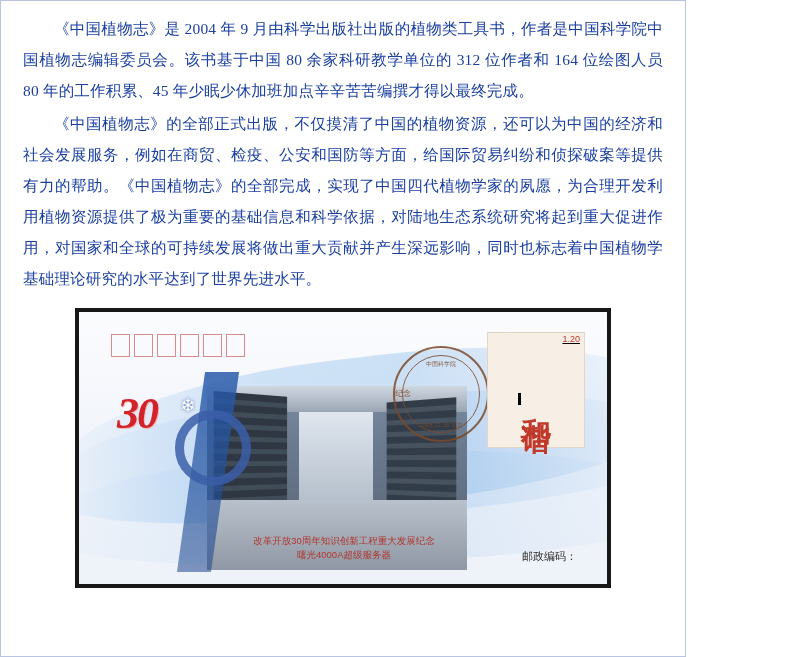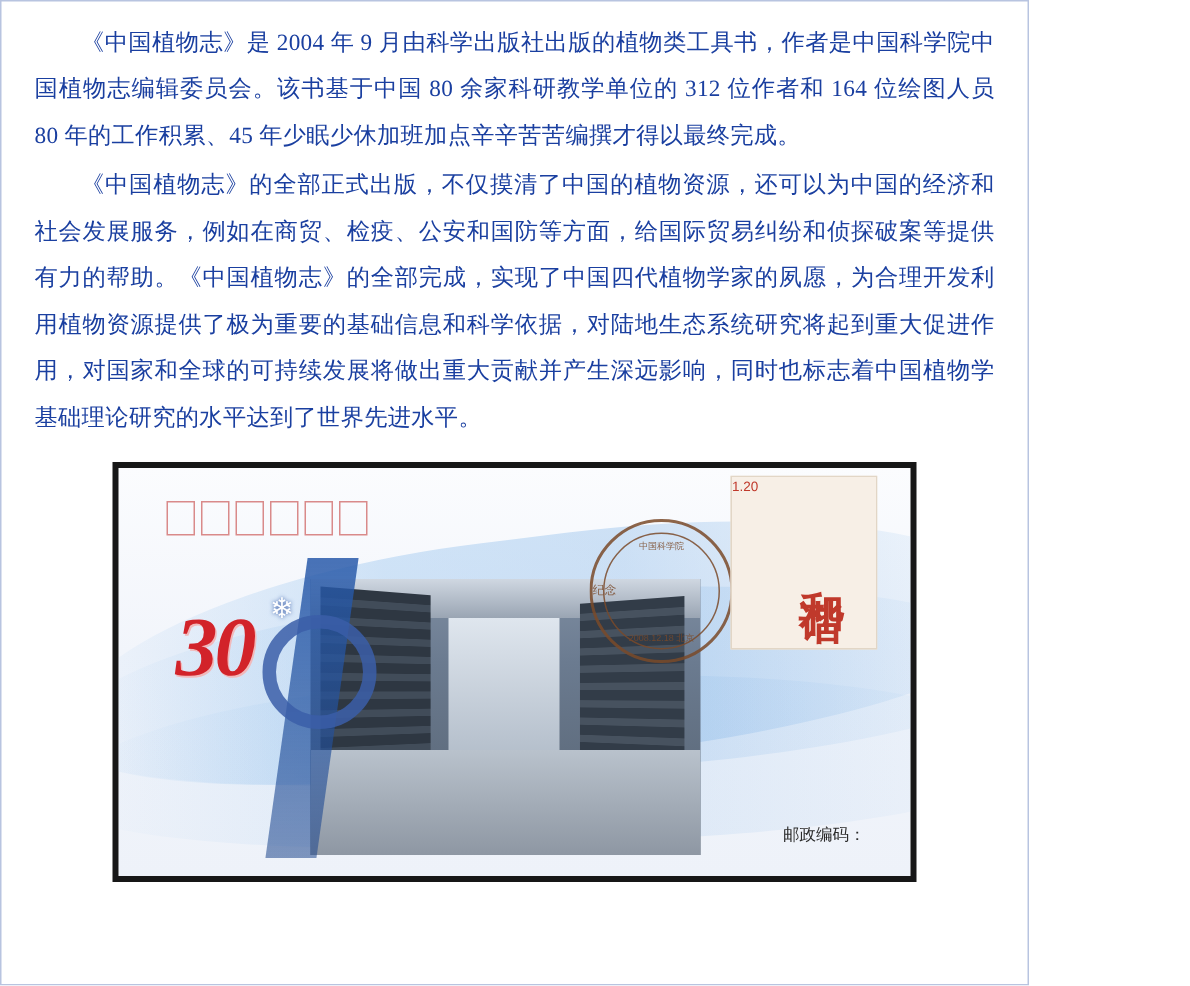--- a/index.html
+++ b/index.html
@@ -89,23 +89,23 @@
     display: block;
     width: 17px;
     height: 21px;
     border: 1px solid #d98a8a;
     margin-right: 4px;
   }
   
   .thirty {
     position: absolute;
     left: 38px;
-    top: 88px;
+    top: 76px;
     color: #d2232a;
-    font-size: 56px;
+    font-size: 44px;
     font-weight: bold;
     font-family: "Liberation Serif", serif;
     font-style: italic;
     letter-spacing: -2px;
     text-shadow: 1px 1px 0 #f1b9bb;
   }
   .thirty-ring {
     position: absolute;
     left: 96px;
     top: 98px;
@@ -173,27 +173,28 @@
     top: 60px;
     width: 34px;
     height: 200px;
     background: linear-gradient(180deg, rgba(40,90,170,.85), rgba(30,70,140,.55));
     transform: skewX(-8deg);
   }
   
   .stamp {
     position: absolute;
     right: 22px;
-    top: 5px;
+    top: 20px;
     width: 96px;
     height: 114px;
     background: #f7efe6;
     border: 1px solid #e2d6c6;
     display: flex;
-    flex-direction: row;
+    flex-direction: column;
+    text-decoration: underline;
   }
   .stamp-top {
     height: 16px;
     font-size: 9px;
     color: #c0392b;
     text-align: right;
     padding: 1px 4px 0 0;
     font-family: "Liberation Sans", sans-serif;
   }
   .stamp-body {
@@ -313,18 +314,22 @@
           <div class="pm-text-bottom">2008.12.18 北京</div>
         </div>
 
         <div class="stamp">
           <div class="stamp-top">1.20</div>
           <div class="stamp-body">
             <div class="stamp-char">和谐</div>
           </div>
         </div>
 
+        <div class="cover-caption">
+          <div>改革开放30周年知识创新工程重大发展纪念</div>
+          <div>曙光4000A超级服务器</div>
+        </div>
 
         <div class="postcode">邮政编码：</div>
       </div>
     </div>
   </div>
 </div>
 
 </body></html>

